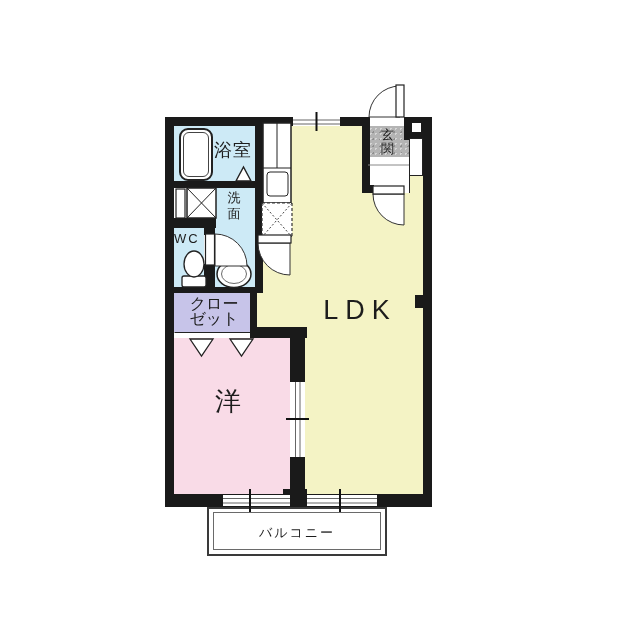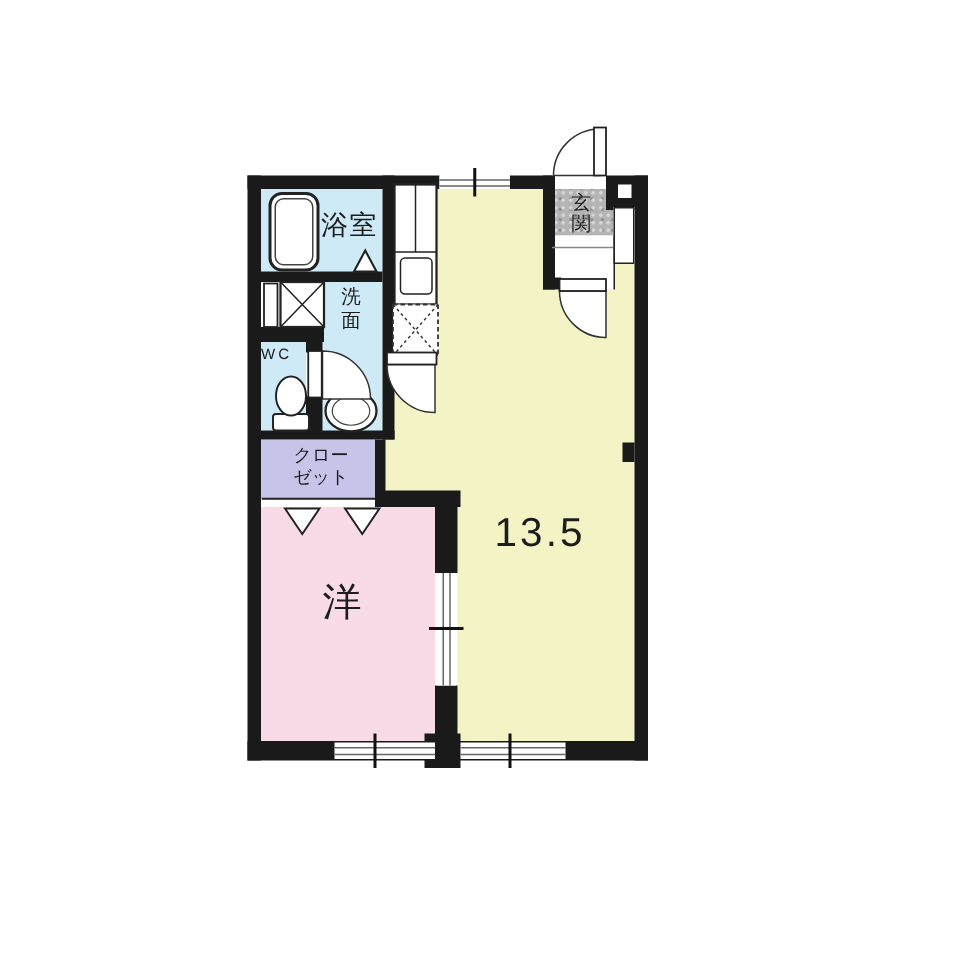--- a/index.html
+++ b/index.html
@@ -70,20 +70,25 @@
   <div class="wall" style="left:250px;top:327px;width:57px;height:11px;"></div>
   <div class="wall" style="left:290px;top:330px;width:15px;height:52px;"></div>
   <div class="wall" style="left:290px;top:457px;width:15px;height:37px;"></div>
   <div class="wall" style="left:362px;top:117px;width:8px;height:76px;"></div>
   <div class="wall" style="left:362px;top:185px;width:12px;height:8px;"></div>
 
   <div class="bathtub">
       <div class="bathtub-inner"></div>
     </div>
   <div class="cabinet" style="left:409px;top:138px;width:14px;height:38px;"></div>
+  <div class="balcony">
+    <div class="balcony-inner">
+      <div class="balcony-label">バルコニー</div>
+    </div>
+  </div>
 
   <svg width="640" height="640" viewBox="0 0 640 640">
 
     <rect x="176" y="189" width="9" height="29" fill="#fff" stroke="#222" stroke-width="1.2"></rect>
     <g>
       <rect x="187" y="188" width="29" height="30" fill="#fff" stroke="#222" stroke-width="1.5"></rect>
       <path d="M187 188 L216 218 M216 188 L187 218" stroke="#222" stroke-width="1" fill="none"></path>
     </g>
 
     <g>
@@ -161,25 +166,25 @@
       <path d="M295.5 382 V457 M300 382 V457" stroke="#666" stroke-width="1" fill="none"></path>
       <path d="M286 419 H309" stroke="#111" stroke-width="2" fill="none"></path>
     </g>
   </svg>
 
   <div class="label lbl-sm" style="left:205px;top:138px;width:56px;">浴室</div>
   <div class="label" style="left:224px;top:190px;width:20px;font-size:13px;line-height:16px;">
     <div>洗</div>
     <div>面</div>
   </div>
-  <div class="label" style="left:174px;top:231px;width:14px;font-size:10px;letter-spacing:2px;">WC</div>
+  <div class="label" style="left:174px;top:231px;width:14px;font-size:13px;letter-spacing:2px;">WC</div>
   <div class="label" style="left:379px;top:128px;width:17px;font-size:13px;line-height:14px;">
     <div>玄</div>
     <div>関</div>
   </div>
-  <div class="label" style="left:174px;top:296px;width:80px;font-size:12px;line-height:15px;">
+  <div class="label" style="left:174px;top:296px;width:80px;font-size:16px;line-height:15px;">
     <div>クロー</div>
     <div>ゼット</div>
   </div>
-  <div class="label lbl-big" style="left:300px;top:340px;width:120px;letter-spacing:2px;">13.5</div>
+  <div class="label lbl-big" style="left:300px;top:295px;width:120px;letter-spacing:7px;">LDK</div>
   <div class="label" style="left:170px;top:384px;width:116px;font-size:26px;">洋</div>
 
 </div>
 
 </body></html>

